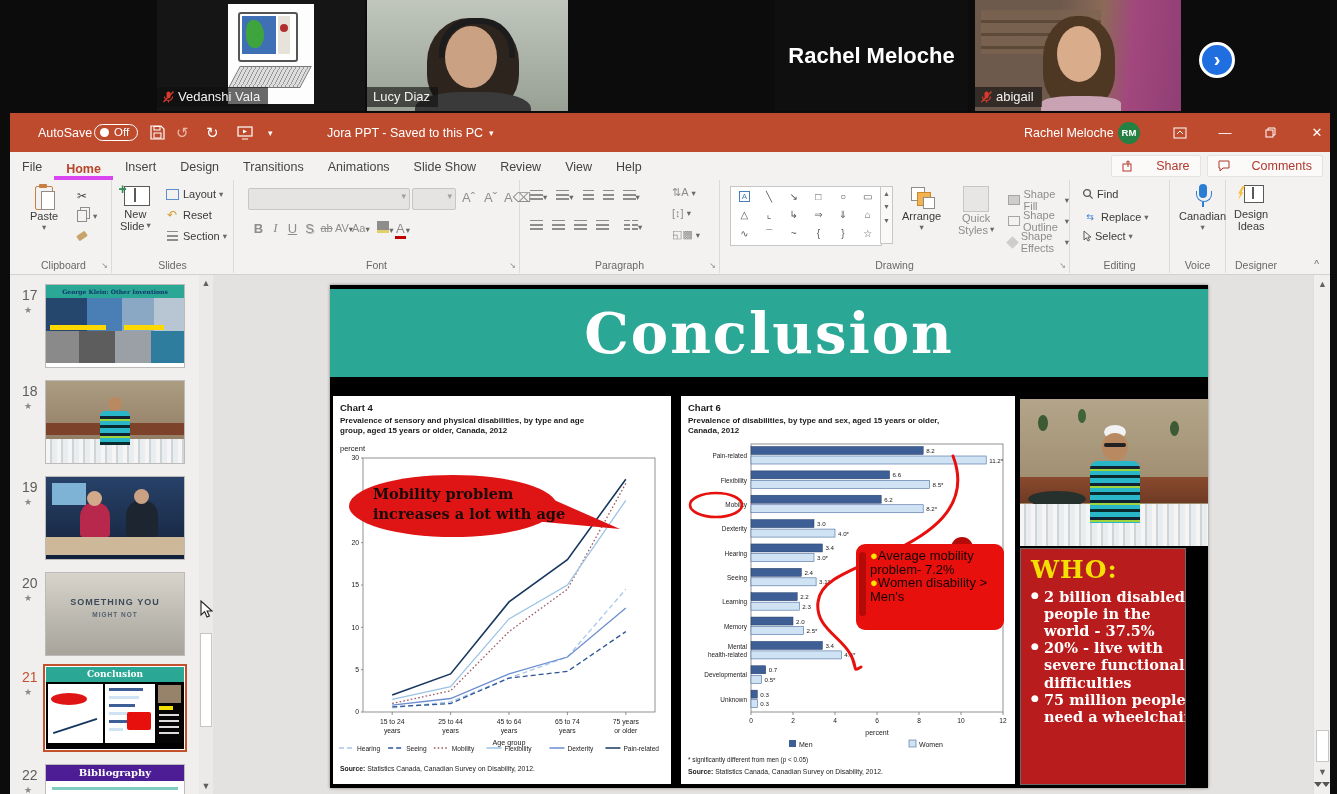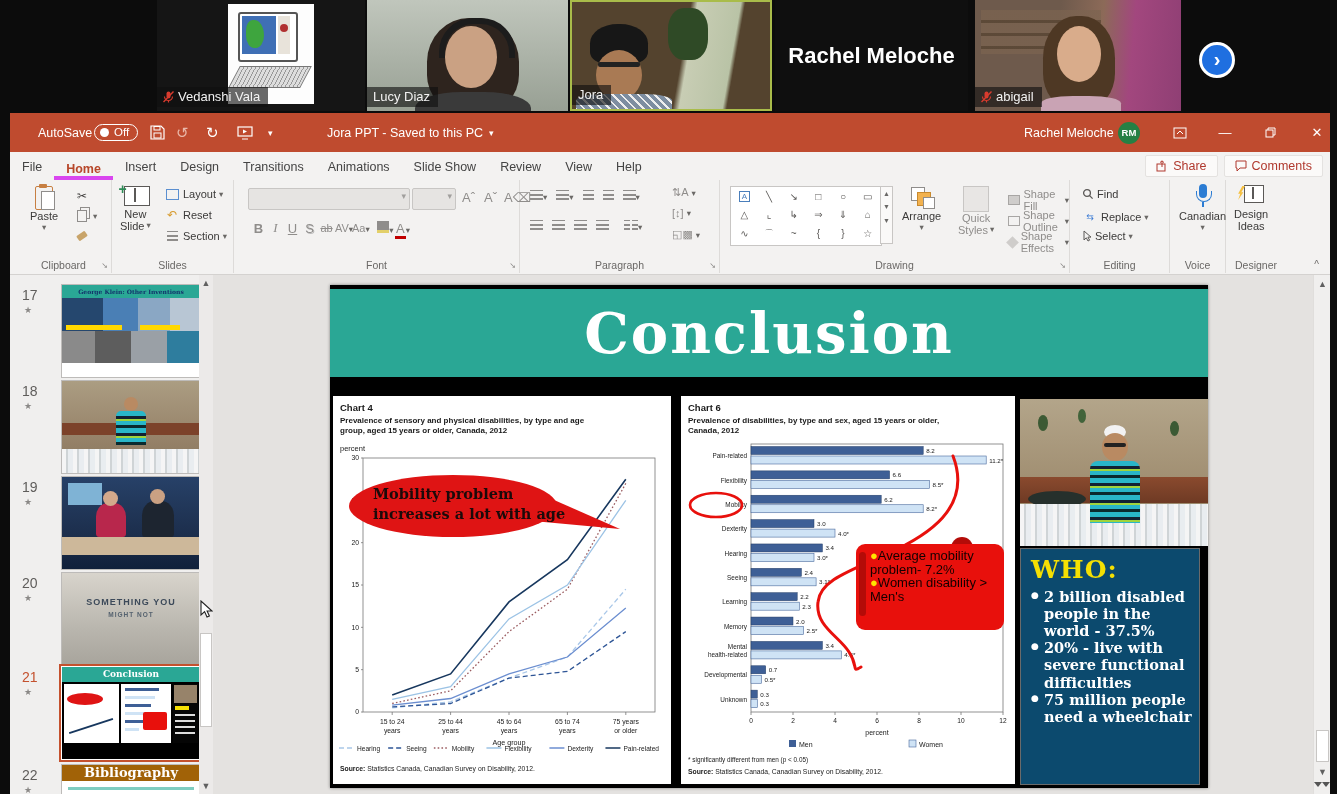--- a/index.html
+++ b/index.html
@@ -23,54 +23,54 @@
   .searchbox{position:absolute;left:495px;top:7px;width:360px;height:25px;background:#f4cdbb;border-radius:3px;
     display:flex;align-items:center;color:#42322b;font-size:12.5px;gap:7px;padding-left:20px;box-sizing:border-box;}
   .avatar{width:22px;height:22px;border-radius:50%;background:#258044;color:#fff;font-size:9.5px;font-weight:bold;
     display:flex;align-items:center;justify-content:center;}
   .winbtn{width:30px;display:flex;justify-content:center;align-items:center;height:39px;font-size:13px;}
   
   .tabsrow{position:absolute;left:10px;top:152px;width:1327px;height:28px;background:#f3f2f1;display:flex;align-items:flex-end;}
   .rtab{font-size:12.5px;color:#444;padding:5px 12px 6px;position:relative;margin-top:42px;}
   .rtab.active{color:#b7472a;border-bottom:4px solid #d946ef;padding-bottom:0;font-weight:bold;}
   .topbtns{position:absolute;right:14px;top:155px;display:flex;gap:6px;align-items:center;}
-  .topbtn{display:flex;align-items:center;gap:5px;color:#b0392e;font-size:12.5px;padding:3px 10px;background:#fbfaf9;border:1px solid #e4e2e0;border-radius:2px;}
+  .topbtn{display:flex;align-items:center;gap:22px;color:#b0392e;font-size:12.5px;padding:3px 10px;background:#fbfaf9;border:1px solid #e4e2e0;border-radius:2px;}
   .ribbon{position:absolute;left:10px;top:180px;width:1327px;height:94px;background:#f3f2f1;border-bottom:1px solid #d4d2d0;}
   .rgroup{position:absolute;top:0;height:93px;border-right:1px solid #dddbd9;box-sizing:border-box;}
   .glabel{position:absolute;bottom:2px;left:0;right:0;text-align:center;font-size:10.5px;color:#6a6866;}
   .launcher{position:absolute;right:3px;bottom:3px;font-size:8px;color:#8a8886;}
   .bigbtn{position:absolute;display:flex;flex-direction:column;align-items:center;font-size:11px;color:#3b3a39;}
   .smallrow{display:flex;align-items:center;gap:3px;font-size:11px;color:#3b3a39;position:absolute;}
   .gi{color:#8f8d8b;}
   .icon16{width:16px;height:16px;display:inline-flex;align-items:center;justify-content:center;font-size:12px;}
   .combo{background:#e6e4e2;border:1px solid #c8c6c4;height:20px;border-radius:2px;position:relative;}
   .combo:after{content:"▾";position:absolute;right:3px;top:2px;font-size:9px;color:#a19f9d;}
   .fletter{font-size:13px;color:#8f8d8b;width:17px;text-align:center;}
   .lines-ic{width:13px;height:10px;background:repeating-linear-gradient(to bottom,#8f8d8b 0 1.4px,transparent 1.4px 4.2px);display:inline-block;}
   .shapebox{position:absolute;background:#fff;border:1px solid #c8c6c4;display:grid;
     grid-template-columns:repeat(6,1fr);align-items:center;justify-items:center;color:#5b5957;font-size:10px;padding:1px 1px;}
   .dd{font-size:8.5px;color:#6a6866;}
   
   .leftpanel{position:absolute;left:10px;top:275px;width:203px;height:519px;background:#f0efee;}
-  .thumb{position:absolute;left:52px;width:138px;height:92px;background:#fff;box-shadow:0 0 0 1px #bdbbb9;overflow:hidden;}
+  .thumb{position:absolute;left:36px;width:138px;height:82px;background:#fff;box-shadow:0 0 0 1px #bdbbb9;overflow:hidden;}
   .tnum{position:absolute;left:12px;font-size:14px;color:#5f5d5b;}
   .tstar{position:absolute;left:14px;font-size:9px;color:#8a8886;}
   .tealhead{background:#2aa795;color:#fff;text-align:center;font-family:"DejaVu Serif",serif;font-weight:bold;}
   .vscroll{position:absolute;background:#f0efee;}
   .scrthumb{position:absolute;background:#fff;border:1px solid #c8c6c4;box-sizing:border-box;}
   .arrowglyph{color:#606060;font-size:9px;text-align:center;width:100%;position:absolute;}
   .tri{width:0;height:0;border-left:4px solid transparent;border-right:4px solid transparent;margin:1px auto;}
   .tri.up{border-bottom:5px solid #555;} .tri.down{border-top:5px solid #555;}
   
   .canvasarea{position:absolute;left:213px;top:275px;width:1100px;height:519px;background:#e4e2e0;}
   .slide{position:absolute;left:117px;top:10px;width:878px;height:503px;background:#000;box-shadow:0 0 3px rgba(0,0,0,.45);}
   .slidetitle{position:absolute;left:0;top:4px;width:878px;height:88px;background:#2aa795;display:flex;align-items:center;justify-content:center;
     color:#fff;font-family:"DejaVu Serif",serif;font-weight:bold;font-size:56px;letter-spacing:2px;}
   .chartpanel{position:absolute;background:#fff;}
-  .who{position:absolute;left:690px;top:263px;width:180px;height:237px;background:#0c4a6e;border:1px solid #6a6a6a;box-sizing:border-box;
+  .who{position:absolute;left:690px;top:263px;width:166px;height:237px;background:#b91c1c;border:1px solid #6a6a6a;box-sizing:border-box;
     color:#fff;font-family:"DejaVu Serif",serif;font-weight:bold;overflow:hidden;padding:4px 8px 0 10px;}
   .who h2{margin:2px 0 4px;color:#f5e003;font-size:25px;letter-spacing:1px;}
   .who .li{font-size:14.5px;line-height:1.18;width:156px;padding-left:13px;position:relative;}
   .who .li:before{content:"●";position:absolute;left:0;top:2px;font-size:9px;}
   .notebox{position:absolute;background:#e8100c;border-radius:9px;color:#150000;font-size:13px;line-height:1.04;
     padding:5px 6px 4px 14px;box-sizing:border-box;}
   .notebox:before{content:"";position:absolute;left:3px;top:8px;bottom:14px;width:7px;border-radius:4px;background:#b40b08;}
   .notebox .bullet{color:#ffe400;}
   .photo{position:absolute;overflow:hidden;}
   
@@ -104,31 +104,20 @@
         </div>
       </div>
       <div class="vtile" style="left: 367px; width: 201px;">
         <div class="scene" style="background: linear-gradient(rgb(192, 198, 188), rgb(152, 160, 148));"></div>
         <div class="blob" style="left: 60px; top: 18px; width: 92px; height: 95px; background: rgb(46, 36, 30); border-radius: 46% 46% 40% 40%;"></div>
         <div class="blob" style="left: 78px; top: 26px; width: 52px; height: 62px; background: rgb(202, 161, 131);"></div>
         <div style="position: absolute; left: 72px; top: 18px; width: 64px; height: 34px; border-top: 6px solid rgb(28, 28, 28); border-right: 6px solid rgb(28, 28, 28); border-left: 6px solid rgb(28, 28, 28); border-image: initial; border-bottom: none; border-radius: 34px 34px 0px 0px;"></div>
         <div class="blob" style="left: 48px; top: 92px; width: 116px; height: 40px; background: rgb(58, 58, 58); border-radius: 40% 40% 0px 0px;"></div>
         <div class="vlabel">
           <span>Lucy Diaz</span>
-        </div>
-      </div>
-      <div class="vtile" style="left: 570px; width: 202px; box-sizing: border-box; border: 2px solid rgb(169, 188, 74);">
-        <div class="scene" style="background: linear-gradient(100deg, rgb(84, 67, 46) 55%, rgb(200, 205, 180) 58%, rgb(185, 195, 166) 78%, rgb(84, 67, 46) 80%);"></div>
-        <div class="blob" style="left: 96px; top: 6px; width: 40px; height: 52px; background: rgb(47, 74, 38); border-radius: 40%;"></div>
-        <div class="blob" style="left: 18px; top: 22px; width: 58px; height: 40px; background: rgb(23, 23, 23); border-radius: 48% 48% 30% 30%;"></div>
-        <div class="blob" style="left: 24px; top: 48px; width: 46px; height: 50px; background: rgb(169, 122, 84);"></div>
-        <div style="position: absolute; left: 26px; top: 60px; width: 42px; height: 5px; background: rgb(34, 34, 34); border-radius: 2px;"></div>
-        <div class="blob" style="left: 4px; top: 92px; width: 96px; height: 22px; background: repeating-linear-gradient(45deg, rgb(125, 141, 160) 0px, rgb(125, 141, 160) 4px, rgb(238, 238, 238) 4px, rgb(238, 238, 238) 6px); border-radius: 30% 30% 0px 0px;"></div>
-        <div class="vlabel">
-          <span>Jora</span>
         </div>
       </div>
       <div class="vtile nameonly" style="left: 775px; width: 193px; background: rgb(15, 15, 15);">
         <span>Rachel Meloche</span>
       </div>
       <div class="vtile" style="left: 975px; width: 206px;">
         <div class="scene" style="background: linear-gradient(95deg, rgb(110, 90, 76) 40%, rgb(140, 106, 88) 60%, rgb(162, 71, 126) 75%, rgb(143, 63, 116));"></div>
         <div style="position: absolute; left: 6px; top: 10px; width: 120px; height: 44px; background: repeating-linear-gradient(rgb(124, 100, 80) 0px, rgb(124, 100, 80) 10px, rgb(85, 66, 47) 10px, rgb(85, 66, 47) 13px); opacity: 0.7;"></div>
         <div class="blob" style="left: 68px; top: 16px; width: 72px; height: 92px; background: rgb(78, 56, 36); border-radius: 46% 46% 38% 38%;"></div>
         <div class="blob" style="left: 82px; top: 26px; width: 44px; height: 56px; background: rgb(217, 172, 139);"></div>
@@ -526,21 +515,21 @@
           <div style="position: absolute; left: 2px; top: 22px; width: 14px; height: 4px; background: rgb(245, 224, 3);"></div>
           <div style="position: absolute; left: 2px; top: 30px; width: 20px; height: 2px; background: rgb(221, 221, 221);"></div>
           <div style="position: absolute; left: 2px; top: 36px; width: 20px; height: 2px; background: rgb(221, 221, 221);"></div>
           <div style="position: absolute; left: 2px; top: 42px; width: 20px; height: 2px; background: rgb(221, 221, 221);"></div>
           <div style="position: absolute; left: 2px; top: 48px; width: 20px; height: 2px; background: rgb(221, 221, 221);"></div>
         </div>
       </div>
       <div class="tnum" style="top: 492px;">22</div>
       <div class="tstar" style="top: 510px;">★</div>
       <div class="thumb" style="top: 490px;">
-        <div class="tealhead" style="height: 16px; font-size: 13px; line-height: 16px; background: #a16207;">Bibliography</div>
+        <div class="tealhead" style="height: 16px; font-size: 10px; line-height: 16px; background: #4c1d95;">Bibliography</div>
         <div style="position: absolute; left: 6px; top: 22px; width: 126px; height: 2.5px; background: rgb(127, 205, 192);"></div>
       </div>
     </div>
 
   <div class="vscroll" style="left:199px;top:275px;width:14px;height:519px;background:#eceae9;">
     <div class="arrowglyph" style="top:3px;">▲</div>
     <div class="scrthumb" style="left:1px;top:358px;width:12px;height:94px;"></div>
     <div class="arrowglyph" style="bottom:3px;">▼</div>
   </div>
 

